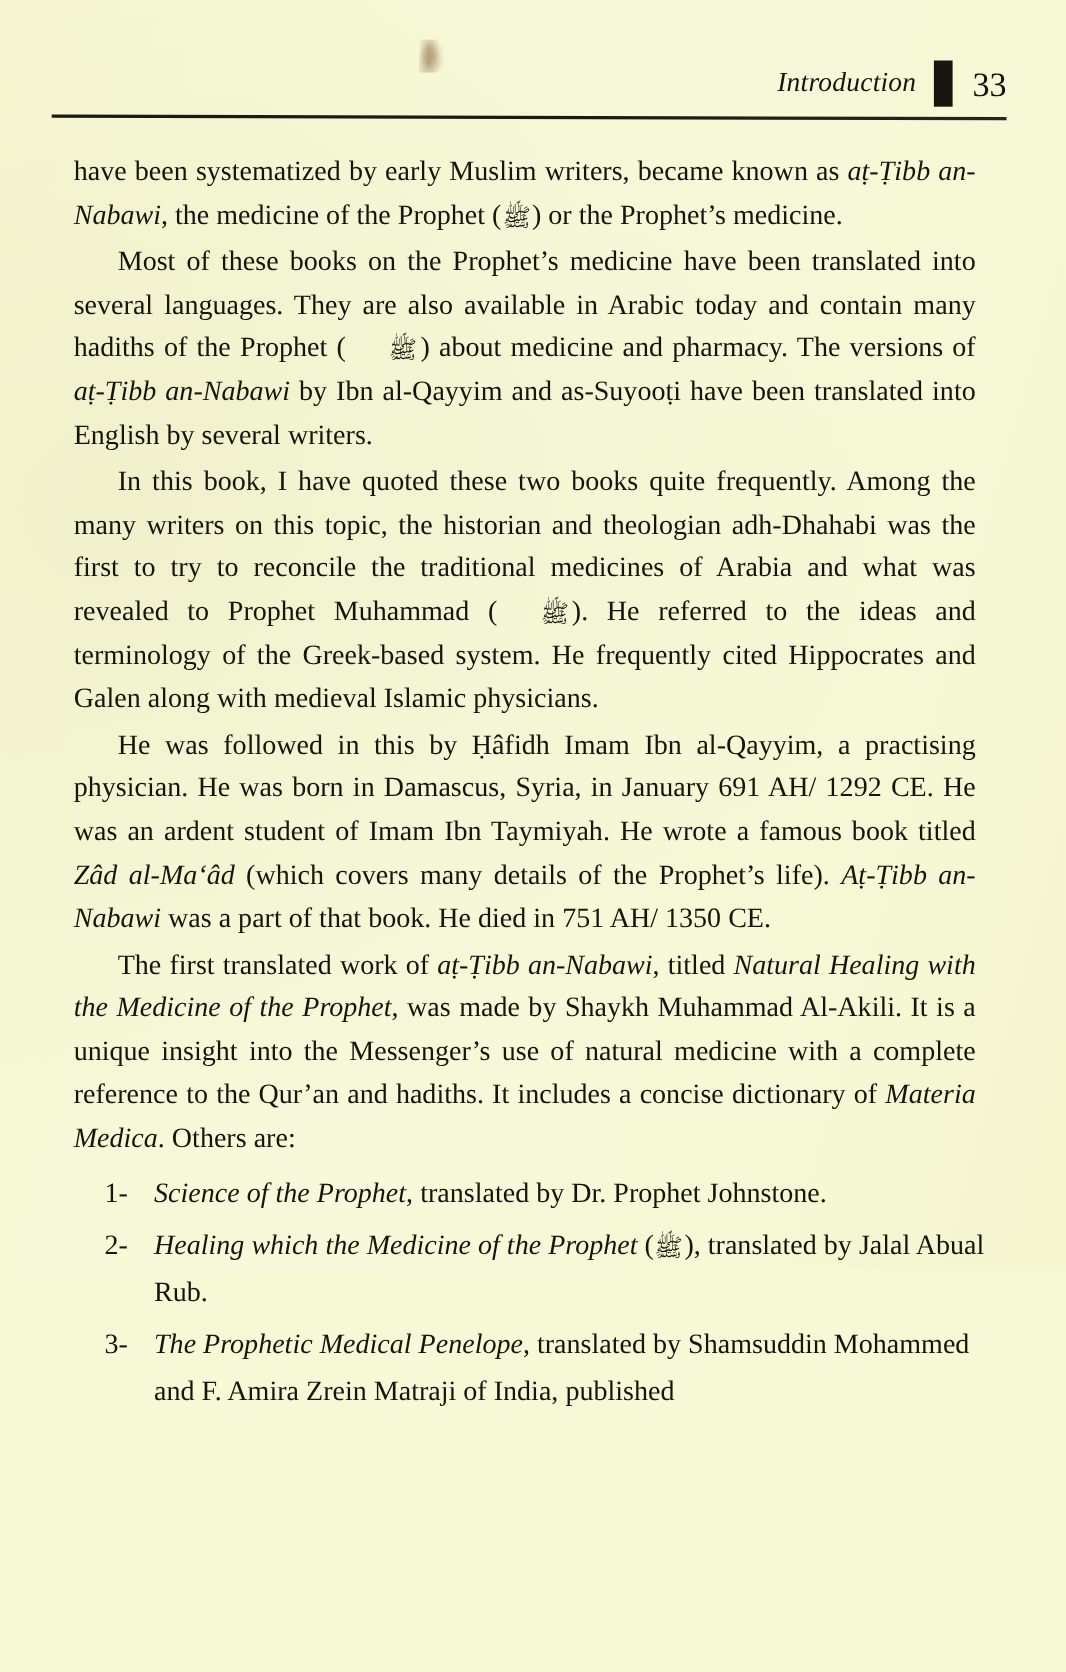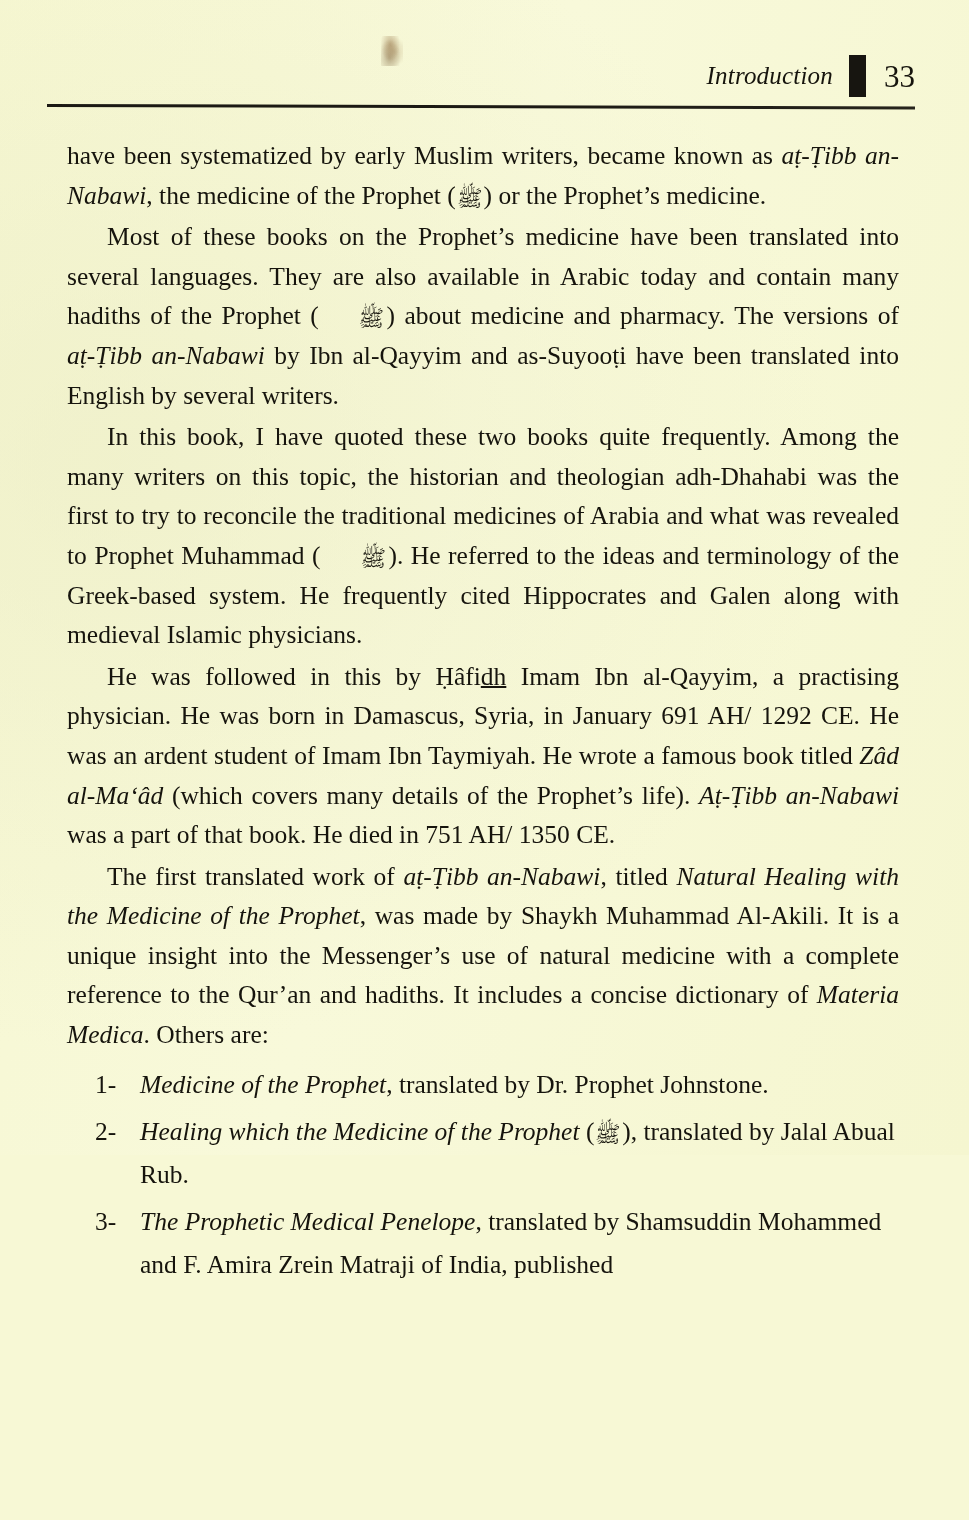--- a/index.html
+++ b/index.html
@@ -87,21 +87,21 @@
 
   
   .content {
     position: absolute;
     left: 67px;
     top: 136px;
     width: 836px;
   }
 
   p.para {
-    margin: 0 4px 2px 0;
+    margin: 0 16px 2px 0;
     font-size: 25.5px;
     line-height: 39.6px;
     text-align: justify;
     text-justify: inter-word;
     text-indent: 40px;
     color: #16140d;
     hyphens: none;
   }
   p.para.first {
     text-indent: 0;
@@ -124,21 +124,21 @@
   }
   ol.booklist li .marker {
     position: absolute;
     left: 28px;
     top: 0;
     width: 45px;
     font-size: 25.5px;
   }
 
   i, .ital { font-style: italic; }
-  .uline { text-decoration: underline; text-underline-offset: 1px; }
+  .uline { text-underline-offset: 1px; }
 
   
   .salawat {
     font-family: "DejaVu Sans", sans-serif;
     font-size: 23px;
     line-height: 0;
     display: inline-block;
     transform: scale(0.92, 0.98);
     vertical-align: -2px;
   }
@@ -160,19 +160,19 @@
 
   <div class="content">
     <div id="paragraphs">
         <p class="para first"><span>have been systematized by early Muslim writers, became known as </span><i>aṭ-Ṭibb an-Nabawi</i><span>, the medicine of the Prophet (</span><span class="salawat">ﷺ</span><span>) or the Prophet’s medicine.</span></p>
         <p class="para"><span>Most of these books on the Prophet’s medicine have been translated into several languages. They are also available in Arabic today and contain many hadiths of the Prophet (</span><span class="salawat">ﷺ</span><span>) about medicine and pharmacy. The versions of </span><i>aṭ-Ṭibb an-Nabawi</i><span> by Ibn al-Qayyim and as-Suyooṭi have been translated into English by several writers.</span></p>
         <p class="para"><span>In this book, I have quoted these two books quite frequently. Among the many writers on this topic, the historian and theologian adh-Dhahabi was the first to try to reconcile the traditional medicines of Arabia and what was revealed to Prophet Muhammad (</span><span class="salawat">ﷺ</span><span>). He referred to the ideas and terminology of the Greek-based system. He frequently cited Hippocrates and Galen along with medieval Islamic physicians.</span></p>
         <p class="para"><span>He was followed in this by </span><span>Ḥâfi</span><span class="uline">dh</span><span> Imam Ibn al-Qayyim, a practising physician. He was born in Damascus, Syria, in January 691 AH/ 1292 CE. He was an ardent student of Imam Ibn Taymiyah. He wrote a famous book titled </span><i>Zâd al-Ma‘âd</i><span> (which covers many details of the Prophet’s life). </span><i>Aṭ-Ṭibb an-Nabawi</i><span> was a part of that book. He died in 751 AH/ 1350 CE.</span></p>
         <p class="para"><span>The first translated work of </span><i>aṭ-Ṭibb an-Nabawi</i><span>, titled </span><i>Natural Healing with the Medicine of the Prophet</i><span>, was made by Shaykh Muhammad Al-Akili. It is a unique insight into the Messenger’s use of natural medicine with a complete reference to the Qur’an and hadiths. It includes a concise dictionary of </span><i>Materia Medica</i><span>. Others are:</span></p>
       </div>
     <ol class="booklist" id="booklist">
-        <li><span class="marker">1-</span><i>Medicine of the Prophet</i><span>, translated by Dr. Prophet Johnstone.</span></li>
+        <li><span class="marker">1-</span><i>Science of the Prophet</i><span>, translated by Dr. Prophet Johnstone.</span></li>
         <li><span class="marker">2-</span><i>Healing which the Medicine of the Prophet</i><span> (</span><span class="salawat">ﷺ</span><span>), translated by Jalal Abual Rub.</span></li>
         <li><span class="marker">3-</span><i>The Prophetic Medical Penelope</i><span>, translated by Shamsuddin Mohammed and F. Amira Zrein Matraji of India, published</span></li>
       </ol>
   </div>
 
 </div>
 
 </body></html>

